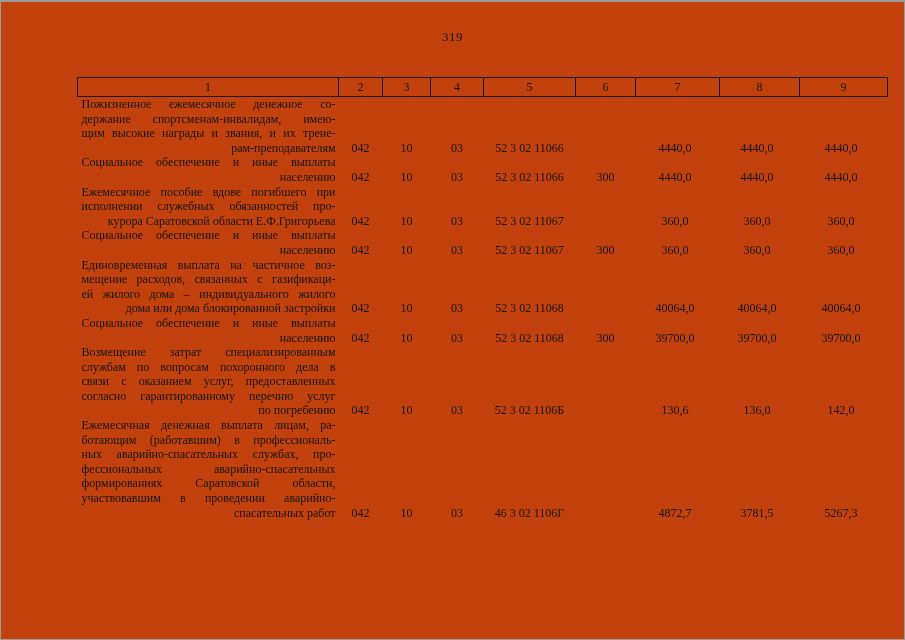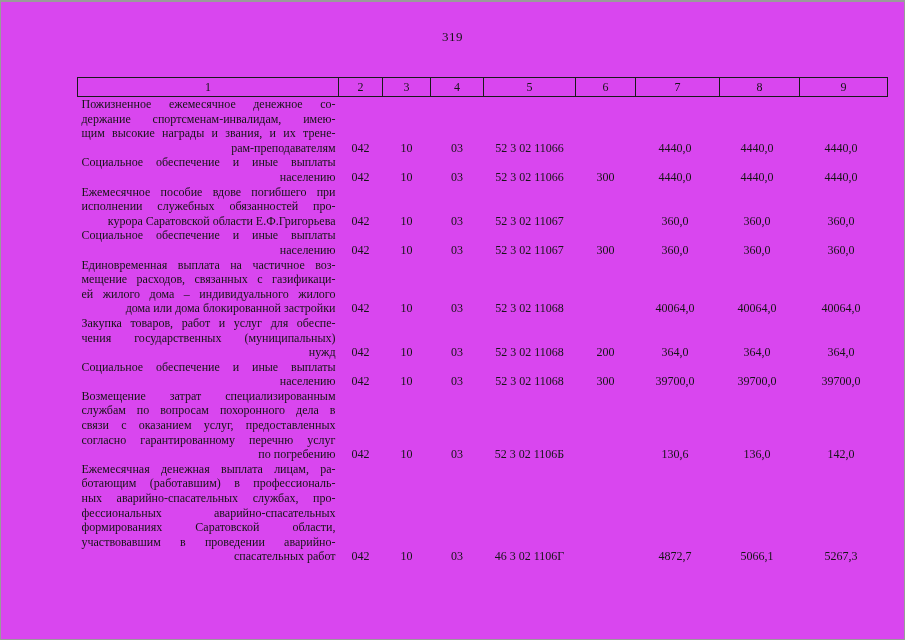--- a/index.html
+++ b/index.html
@@ -1,21 +1,21 @@
 <!DOCTYPE html>
 <html lang="ru"><head>
 <meta charset="utf-8">
 <style>
   html, body { margin: 0; padding: 0; background: #ffffff; }
   .page {
     position: relative;
     width: 905px;
     height: 640px;
     box-sizing: border-box;
-    background: #d946ef;
+    background: #c2410c;
     border: 1px solid #9a9a9a;
     border-top-width: 2px;
     overflow: hidden;
     font-family: "Liberation Serif", "DejaVu Serif", serif;
     color: #151515;
   }
   .page-number {
     margin-top: 27px;
     text-align: center;
     font-size: 13px;
@@ -160,35 +160,20 @@
           <td class="cc">10</td>
           <td class="cc">03</td>
           <td class="cc">52 3 02 11068</td>
           <td class="cc"></td>
           <td class="cr">40064,0</td>
           <td class="cr">40064,0</td>
           <td class="cr">40064,0</td>
         </tr>
         <tr>
           <td class="desc">
-            <div class="jline">Закупка товаров, работ и услуг для обеспе-</div>
-            <div class="jline">чения государственных (муниципальных)</div>
-            <div class="lline">нужд</div>
-          </td>
-          <td class="cc">042</td>
-          <td class="cc">10</td>
-          <td class="cc">03</td>
-          <td class="cc">52 3 02 11068</td>
-          <td class="cc">200</td>
-          <td class="cr">364,0</td>
-          <td class="cr">364,0</td>
-          <td class="cr">364,0</td>
-        </tr>
-        <tr>
-          <td class="desc">
             <div class="jline">Социальное обеспечение и иные выплаты</div>
             <div class="lline">населению</div>
           </td>
           <td class="cc">042</td>
           <td class="cc">10</td>
           <td class="cc">03</td>
           <td class="cc">52 3 02 11068</td>
           <td class="cc">300</td>
           <td class="cr">39700,0</td>
           <td class="cr">39700,0</td>
@@ -220,18 +205,18 @@
             <div class="jline">формированиях Саратовской области,</div>
             <div class="jline">участвовавшим в проведении аварийно-</div>
             <div class="lline">спасательных работ</div>
           </td>
           <td class="cc">042</td>
           <td class="cc">10</td>
           <td class="cc">03</td>
           <td class="cc">46 3 02 1106Г</td>
           <td class="cc"></td>
           <td class="cr">4872,7</td>
-          <td class="cr">5066,1</td>
+          <td class="cr">3781,5</td>
           <td class="cr">5267,3</td>
         </tr>
       </tbody>
   </table>
 </div>
 
 </body></html>

